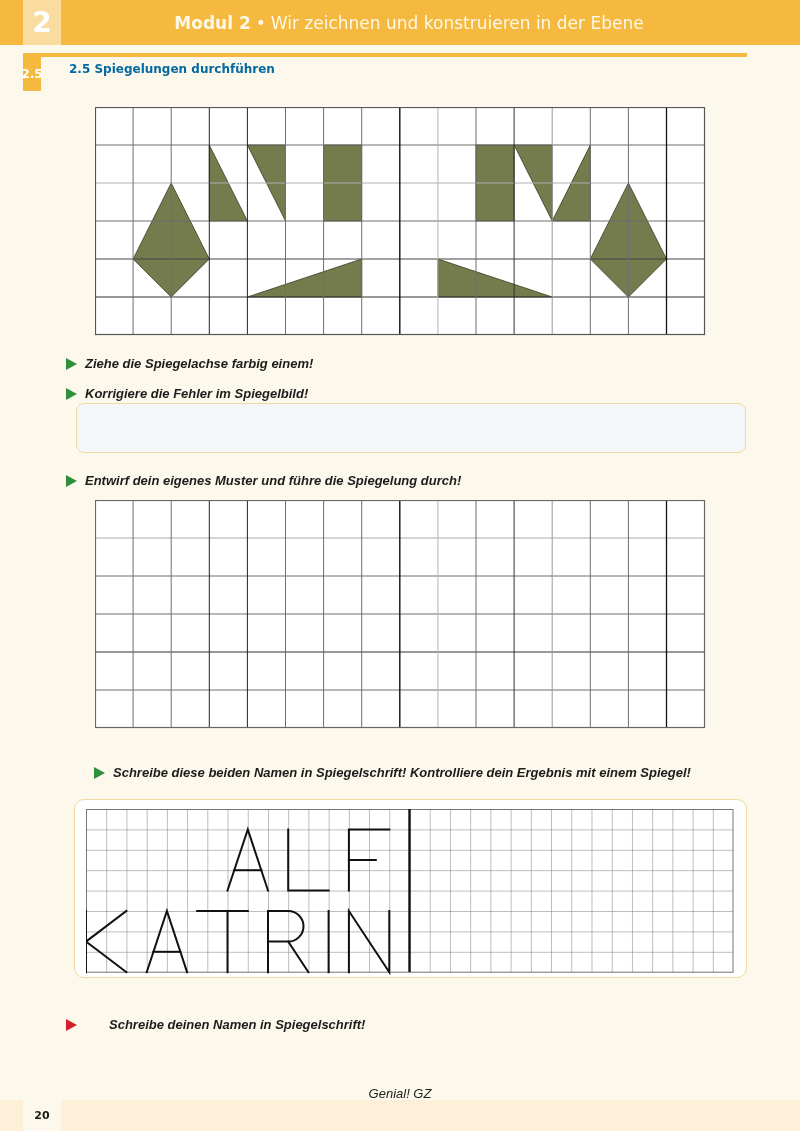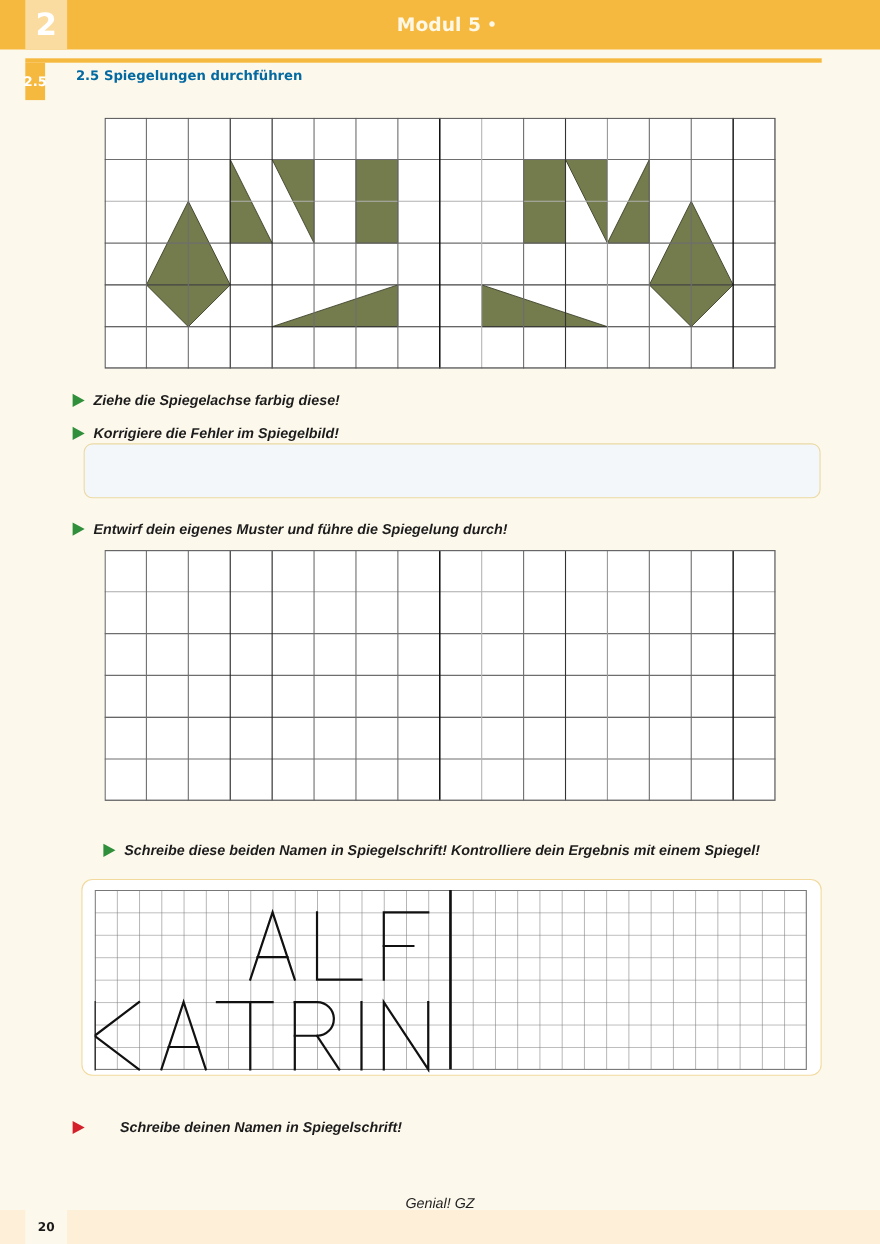--- a/index.html
+++ b/index.html
@@ -71,22 +71,23 @@
     font-family: "Liberation Sans", sans-serif;
     font-style: italic;
   }
 </style>
 </head>
 <body>
 
 <div class="top-bar"></div>
 <div class="chapter-num">2</div>
 <div class="module-title">
-  <b>Modul 5</b>
+  <b>Modul 2</b>
   <span class="dot">•</span>
+  <span>Wir zeichnen und konstruieren in der Ebene</span>
 </div>
 <div class="rule"></div>
 <div class="section-badge">2.5</div>
 <div class="section-title">2.5 Spiegelungen durchführen</div>
 
 <svg class="grid-svg" style="left:95px; top:107px;" width="612" height="230" viewBox="0 0 612 230">
   <rect x="0" y="0" width="610" height="228" fill="#ffffff"></rect>
   <g fill="#747b4d" stroke="#3a3d25" stroke-width="0.8">
 
     <polygon points="76.2,76 38.1,152 76.2,190 114.3,152"></polygon>
@@ -121,21 +122,21 @@
     <line x1="457.2" y1="0" x2="457.2" y2="228" stroke="#999"></line>
     <line x1="495.3" y1="0" x2="495.3" y2="228"></line>
     <line x1="533.4" y1="0" x2="533.4" y2="228"></line>
     <line x1="571.5" y1="0" x2="571.5" y2="228" stroke="#111" stroke-width="1.3"></line>
   </g>
   <rect x="0.5" y="0.5" width="609" height="227" fill="none" stroke="#555" stroke-width="1.2"></rect>
 </svg>
 
 <div class="instr" style="top:356px;">
   <span class="tri"></span>
-  <span>Ziehe die Spiegelachse farbig diese!</span>
+  <span>Ziehe die Spiegelachse farbig einem!</span>
 </div>
 <div class="instr" style="top:386px;">
   <span class="tri"></span>
   <span>Korrigiere die Fehler im Spiegelbild!</span>
 </div>
 
 <div class="answer-box"></div>
 
 <div class="instr" style="top:473px;">
   <span class="tri"></span>

